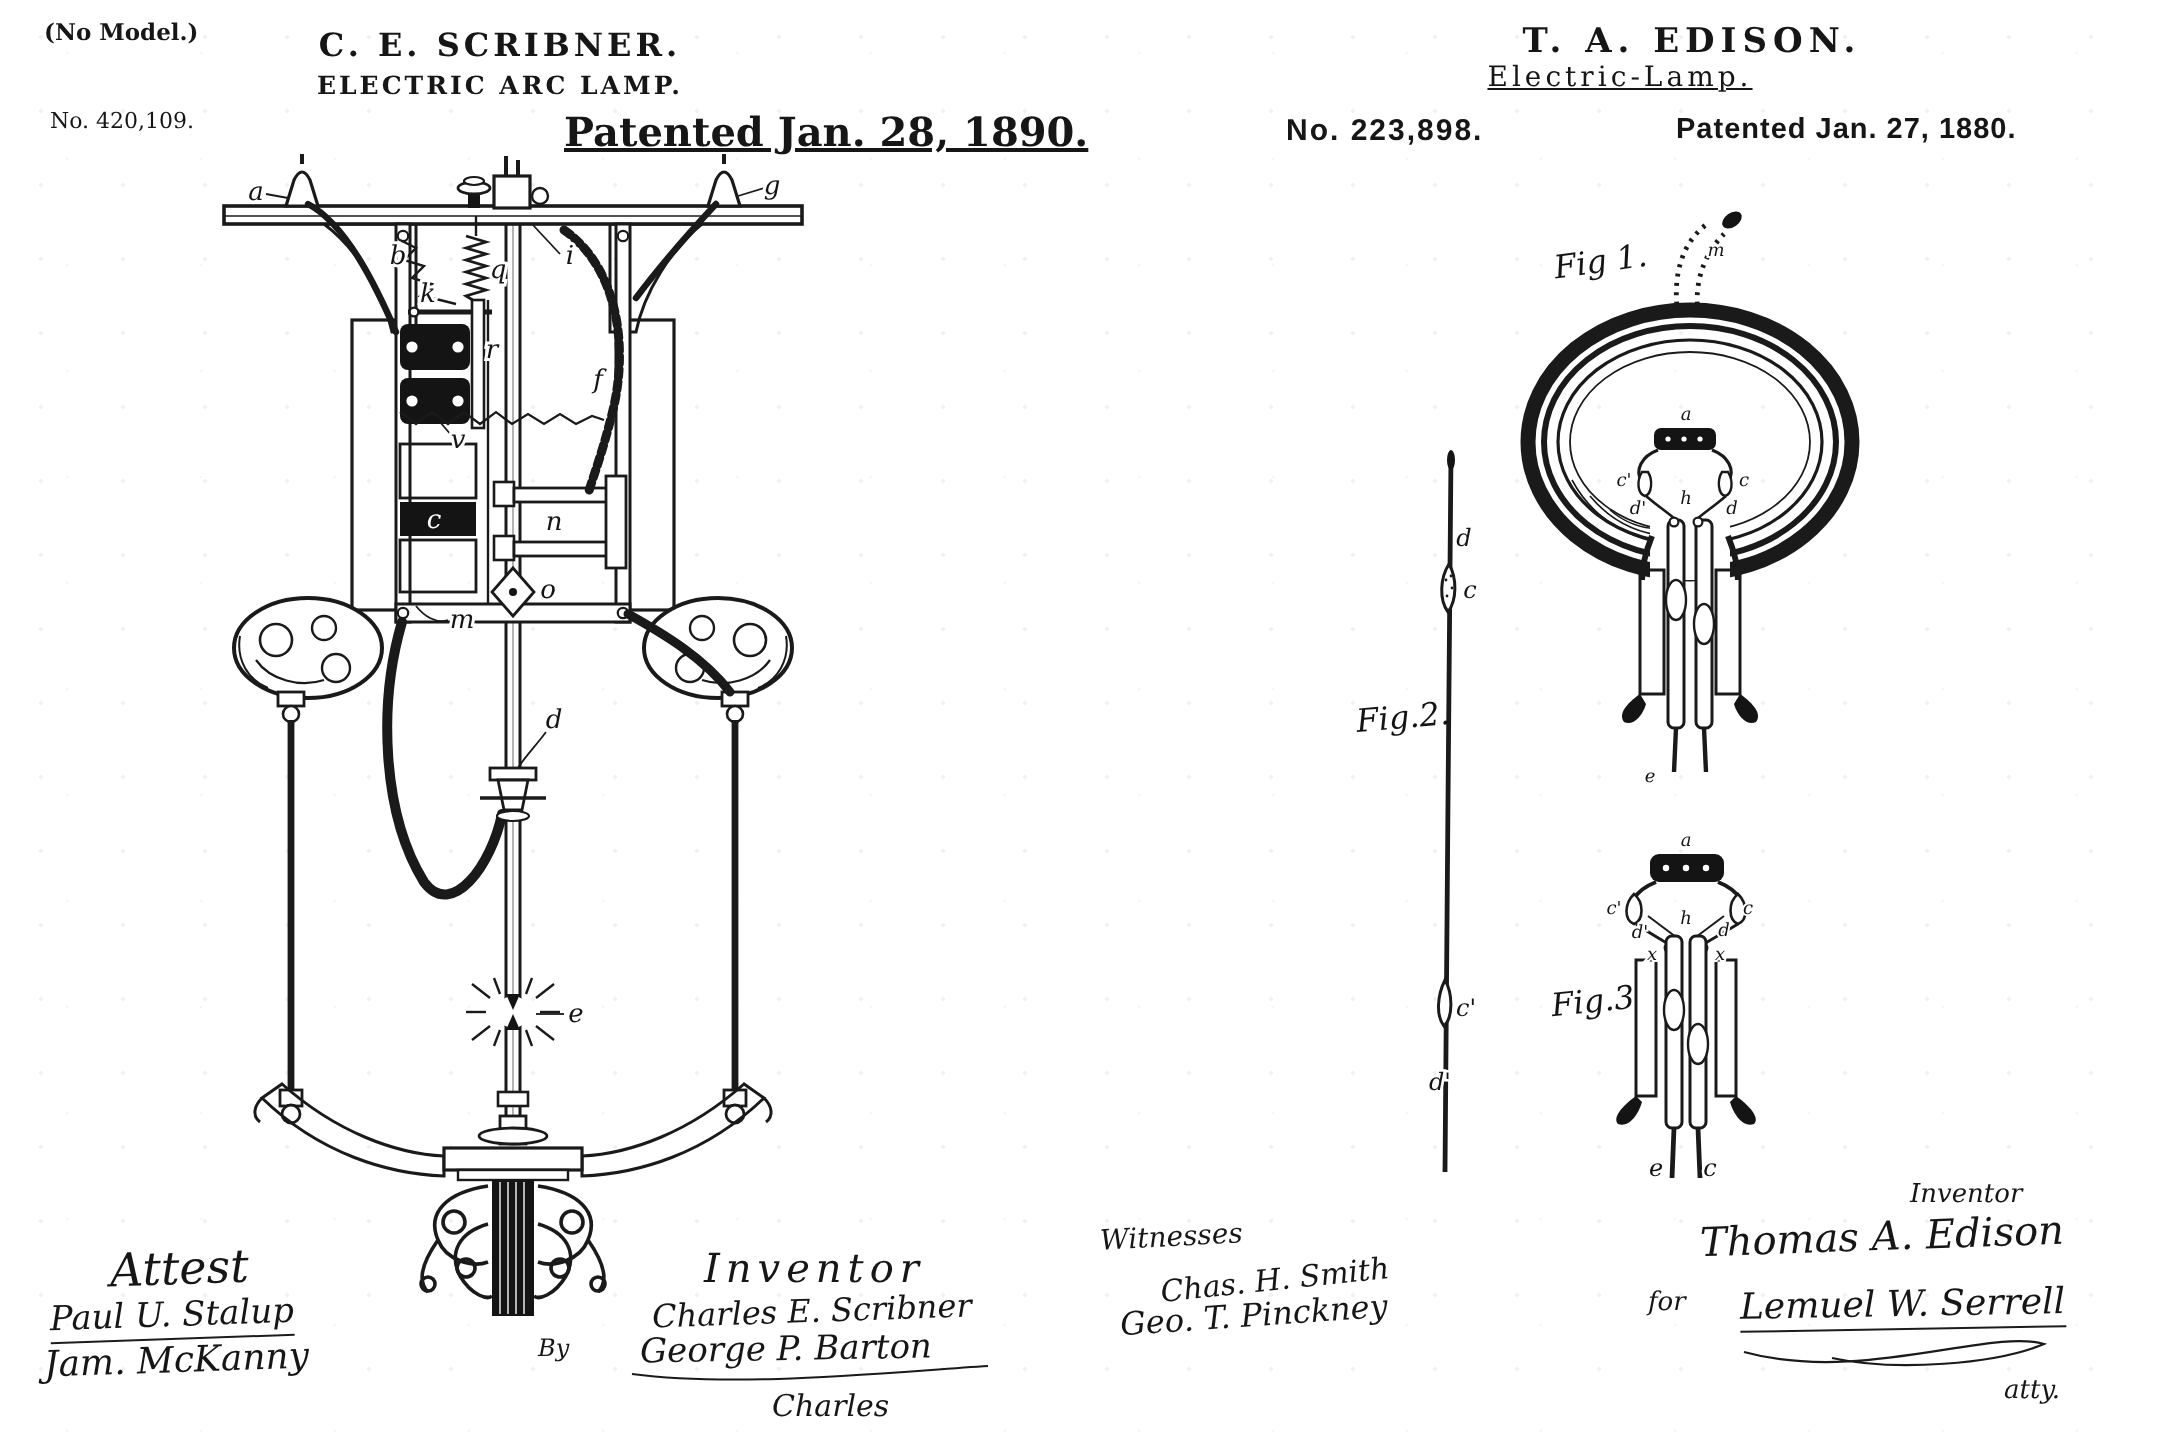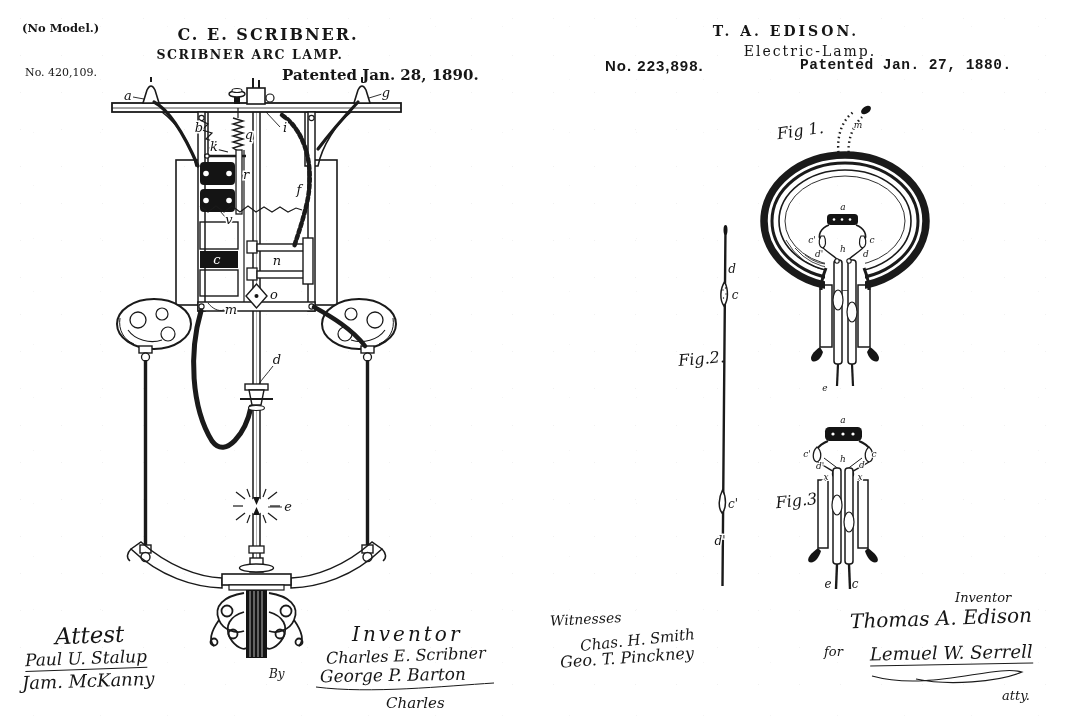--- a/index.html
+++ b/index.html
@@ -6,22 +6,22 @@
   .page{
     position:relative;width:1080px;height:720px;overflow:hidden;
     background:#ffffff;
     background-image:
       radial-gradient(circle, rgba(0,0,0,0.055) 0.8px, transparent 0.9px),
       radial-gradient(circle, rgba(0,0,0,0.04) 0.7px, transparent 0.8px);
     background-size:41px 37px, 67px 53px;
     font-family:"DejaVu Serif", serif;color:#161616;
   }
   .t{position:absolute;white-space:nowrap;}
-  .serif{font-family:"DejaVu Serif", serif;margin-top:12px;}
-  .sans{font-family:"Liberation Sans", sans-serif;}
+  .serif{font-family:"DejaVu Serif", serif;}
+  .sans{font-family:"Liberation Sans", sans-serif;margin-left:38px;}
   .script{font-family:"DejaVu Serif", serif;font-style:italic;}
   .art{position:absolute;left:0;top:0;width:1080px;height:720px;}
   svg .ln{fill:none;stroke:#1a1a1a;}
   svg .wh{fill:#ffffff;stroke:#1a1a1a;}
   svg .bk{fill:#141414;stroke:none;}
   svg text{text-anchor:middle;}
   svg .pl{font:italic 13px "DejaVu Serif", serif;fill:#141414;stroke:#ffffff;stroke-width:3px;paint-order:stroke fill;}
   svg .plw{font:italic 13px "DejaVu Serif", serif;fill:#ffffff;stroke:none;}
   svg .ps{font:italic 9px "DejaVu Serif", serif;fill:#141414;stroke:#ffffff;stroke-width:2px;paint-order:stroke fill;}
   svg .pm{font:italic 12px "DejaVu Serif", serif;fill:#141414;stroke:#ffffff;stroke-width:2.5px;paint-order:stroke fill;}
@@ -376,31 +376,31 @@
         <text class="pm" x="855" y="588">c</text>
         <text class="cap" x="797" y="506" transform="rotate(-6 797 506)">Fig.3</text>
       </g>
 
       <path class="ln" stroke-width="1.1" d="M872,676 C930,692 995,664 1022,672 C998,682 948,686 916,679"></path>
     </g>
   </svg>
 
   <div>
     <div class="t serif" style="left:22px;top:9px;font-size:11.5px;font-weight:bold;">(No Model.)</div>
-    <div class="t serif" style="left:148px;top:13px;width:240px;text-align:center;font-size:16px;font-weight:bold;letter-spacing:2px;">C. E. SCRIBNER.</div>
-    <div class="t serif" style="left:130px;top:35px;width:240px;text-align:center;font-size:12.5px;font-weight:bold;letter-spacing:1.5px;">SCRIBNER ARC LAMP.</div>
+    <div class="t serif" style="left:130px;top:13px;width:240px;text-align:center;font-size:16px;font-weight:bold;letter-spacing:2px;">C. E. SCRIBNER.</div>
+    <div class="t serif" style="left:130px;top:35px;width:240px;text-align:center;font-size:12.5px;font-weight:bold;letter-spacing:1.5px;">ELECTRIC ARC LAMP.</div>
     <div class="t serif" style="left:25px;top:54px;font-size:11px;">No. 420,109.</div>
-    <div class="t serif" style="left:282px;top:54px;font-size:15px;font-weight:bold;">Patented Jan. 28, 1890.</div>
+    <div class="t serif" style="left:282px;top:54px;font-size:20px;font-weight:bold;text-decoration:underline;">Patented Jan. 28, 1890.</div>
   </div>
 
   <div>
-    <div class="t serif" style="left:666px;top:11px;width:240px;text-align:center;font-size:14px;font-weight:bold;letter-spacing:3px;">T. A. EDISON.</div>
-    <div class="t serif" style="left:690px;top:31px;width:240px;text-align:center;font-size:14px;letter-spacing:2px;">Electric-Lamp.</div>
+    <div class="t serif" style="left:726px;top:11px;width:240px;text-align:center;font-size:17px;font-weight:bold;letter-spacing:3px;">T. A. EDISON.</div>
+    <div class="t serif" style="left:690px;top:31px;width:240px;text-align:center;font-size:14px;letter-spacing:2px;text-decoration:underline;">Electric-Lamp.</div>
     <div class="t sans" style="left:605px;top:57px;font-size:15px;font-weight:bold;letter-spacing:1px;">No. 223,898.</div>
-    <div class="t sans" style="left:800px;top:57px;font-size:14.5px;font-weight:bold;letter-spacing:0.5px;font-family:Liberation Mono, monospace;">Patented Jan. 27, 1880.</div>
+    <div class="t sans" style="left:800px;top:57px;font-size:14.5px;font-weight:bold;letter-spacing:0.5px;">Patented Jan. 27, 1880.</div>
   </div>
 
   <div>
     <div class="t script" style="left:55px;top:622px;font-size:23px;transform:rotate(-2deg);">Attest</div>
     <div class="t script u" style="left:25px;top:648px;font-size:17px;transform:rotate(-2deg);">Paul U. Stalup</div>
     <div class="t script" style="left:22px;top:670px;font-size:18px;transform:rotate(-2deg);">Jam. McKanny</div>
     <div class="t script" style="left:352px;top:622px;font-size:20px;letter-spacing:3px;">Inventor</div>
     <div class="t script" style="left:326px;top:646px;font-size:16px;transform:rotate(-2deg);">Charles E. Scribner</div>
     <div class="t script" style="left:269px;top:667px;font-size:12px;">By</div>
     <div class="t script" style="left:320px;top:665px;font-size:17px;transform:rotate(-1deg);">George P. Barton</div>

